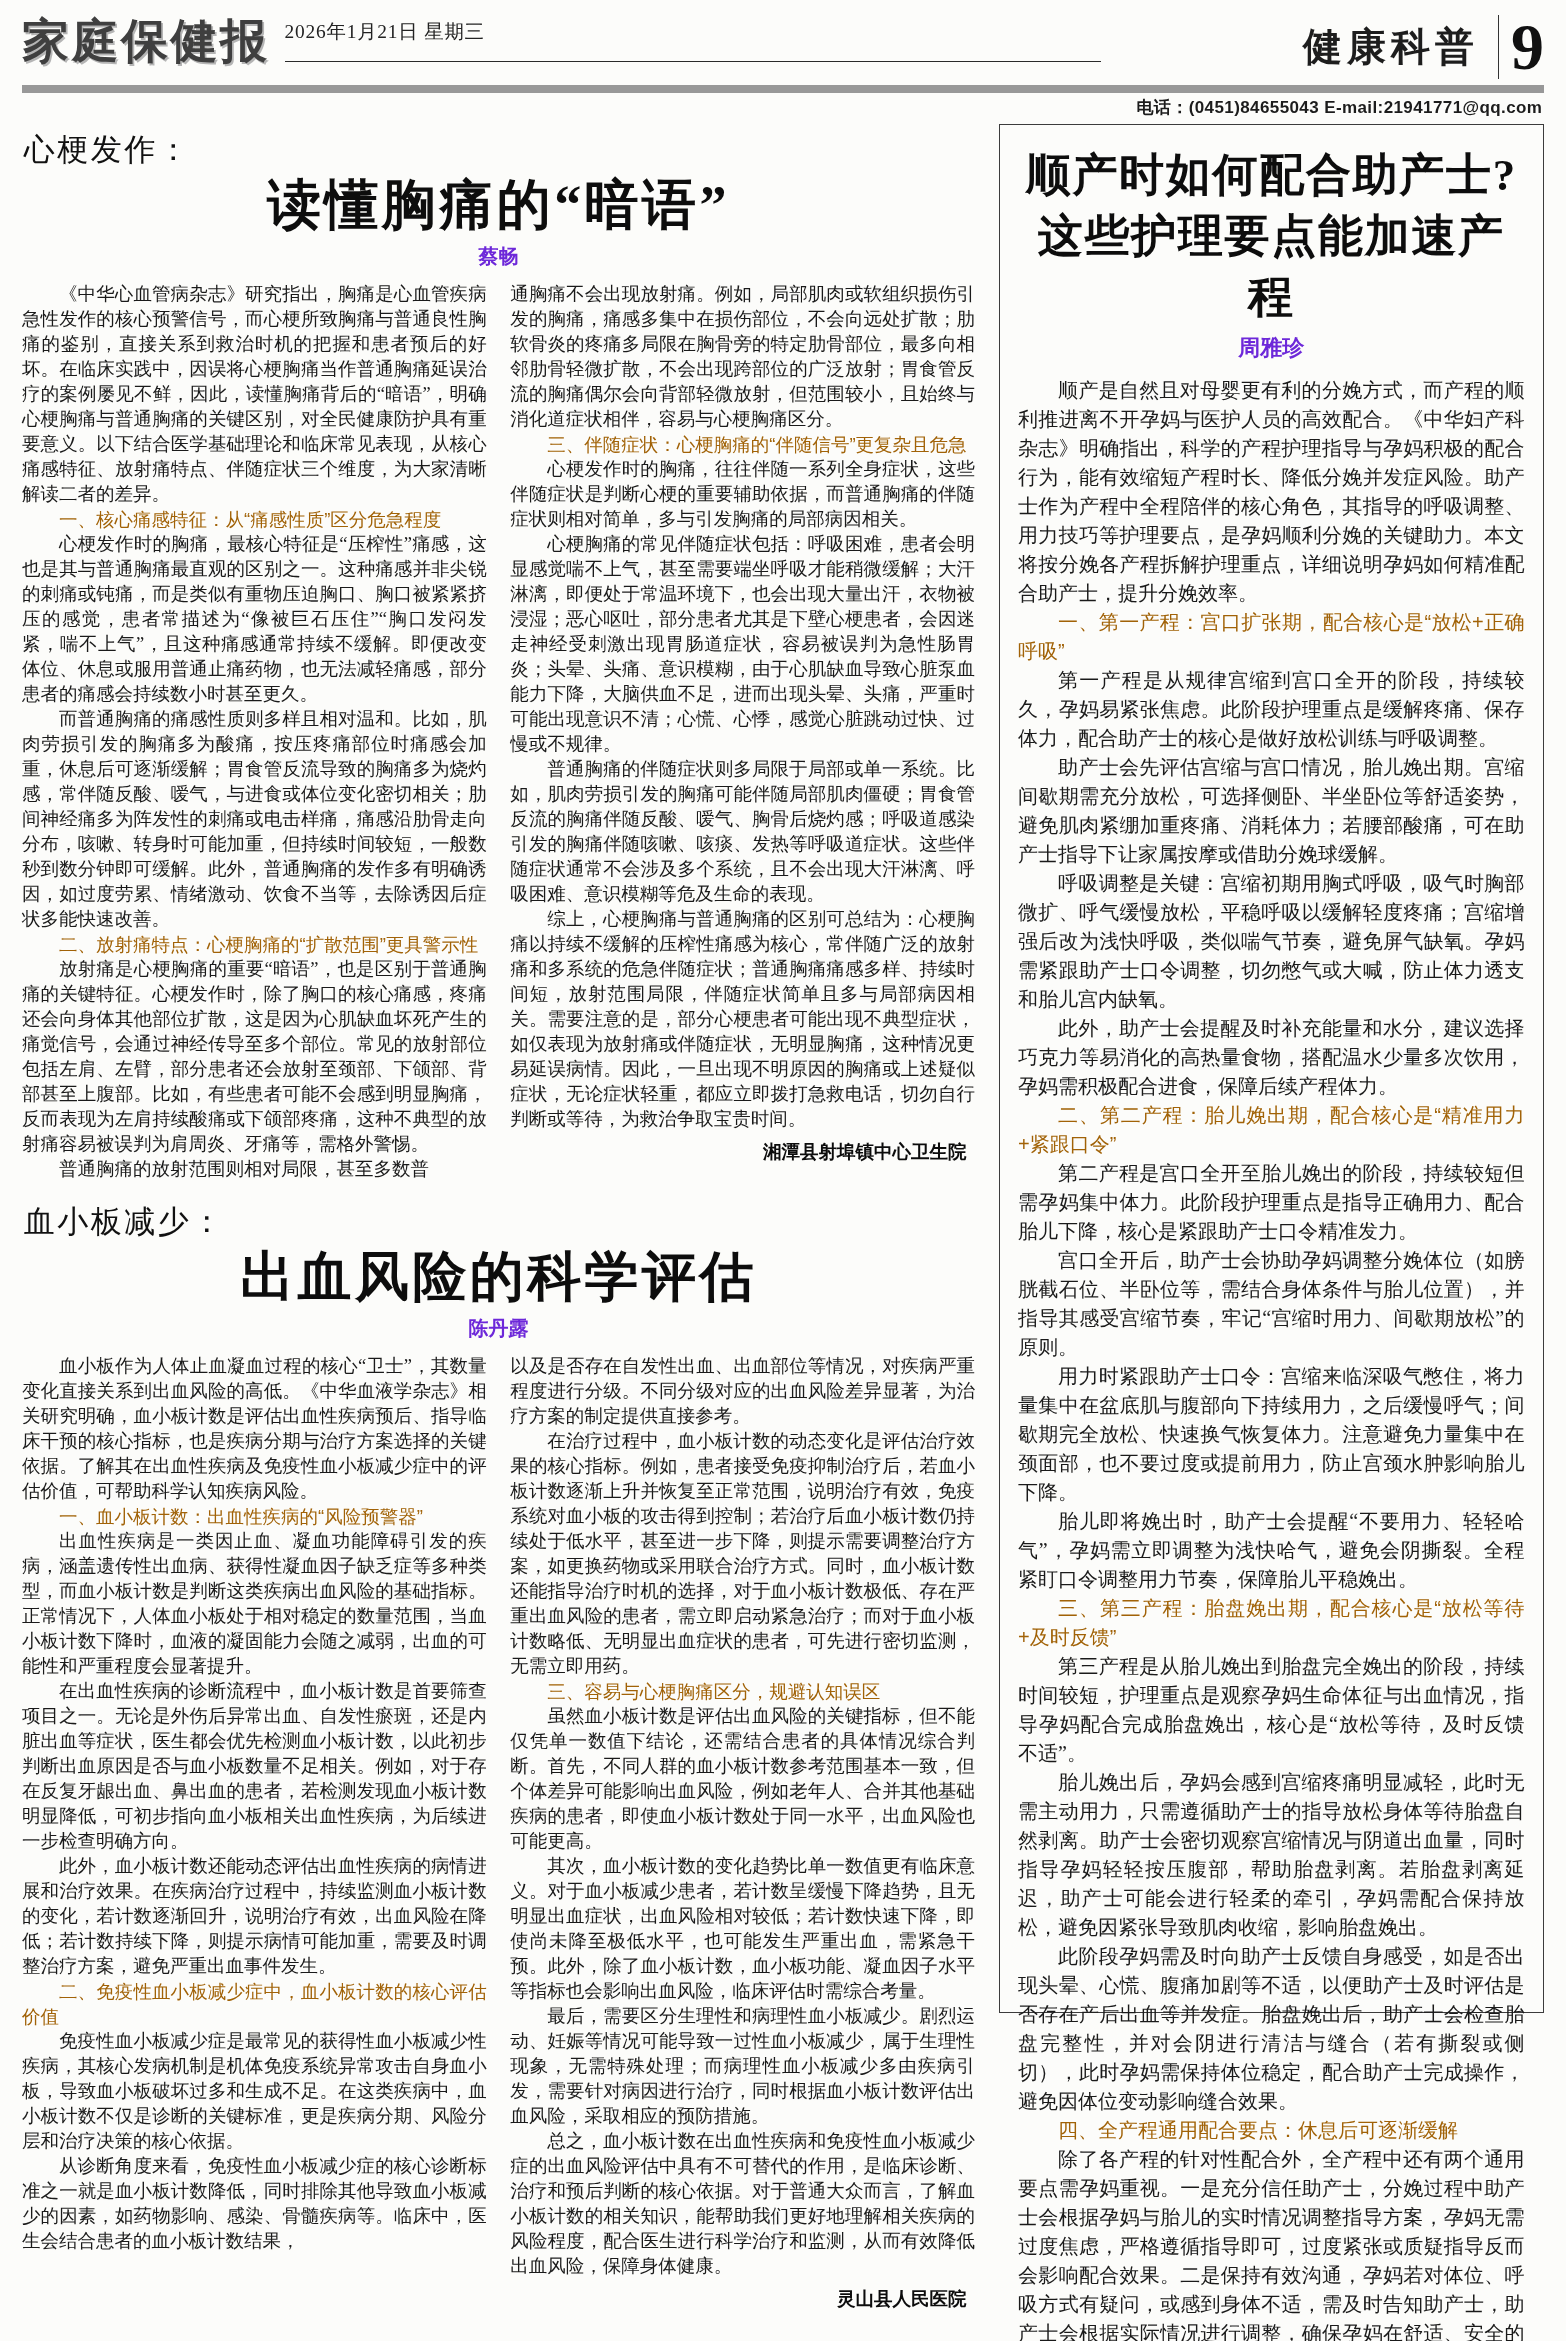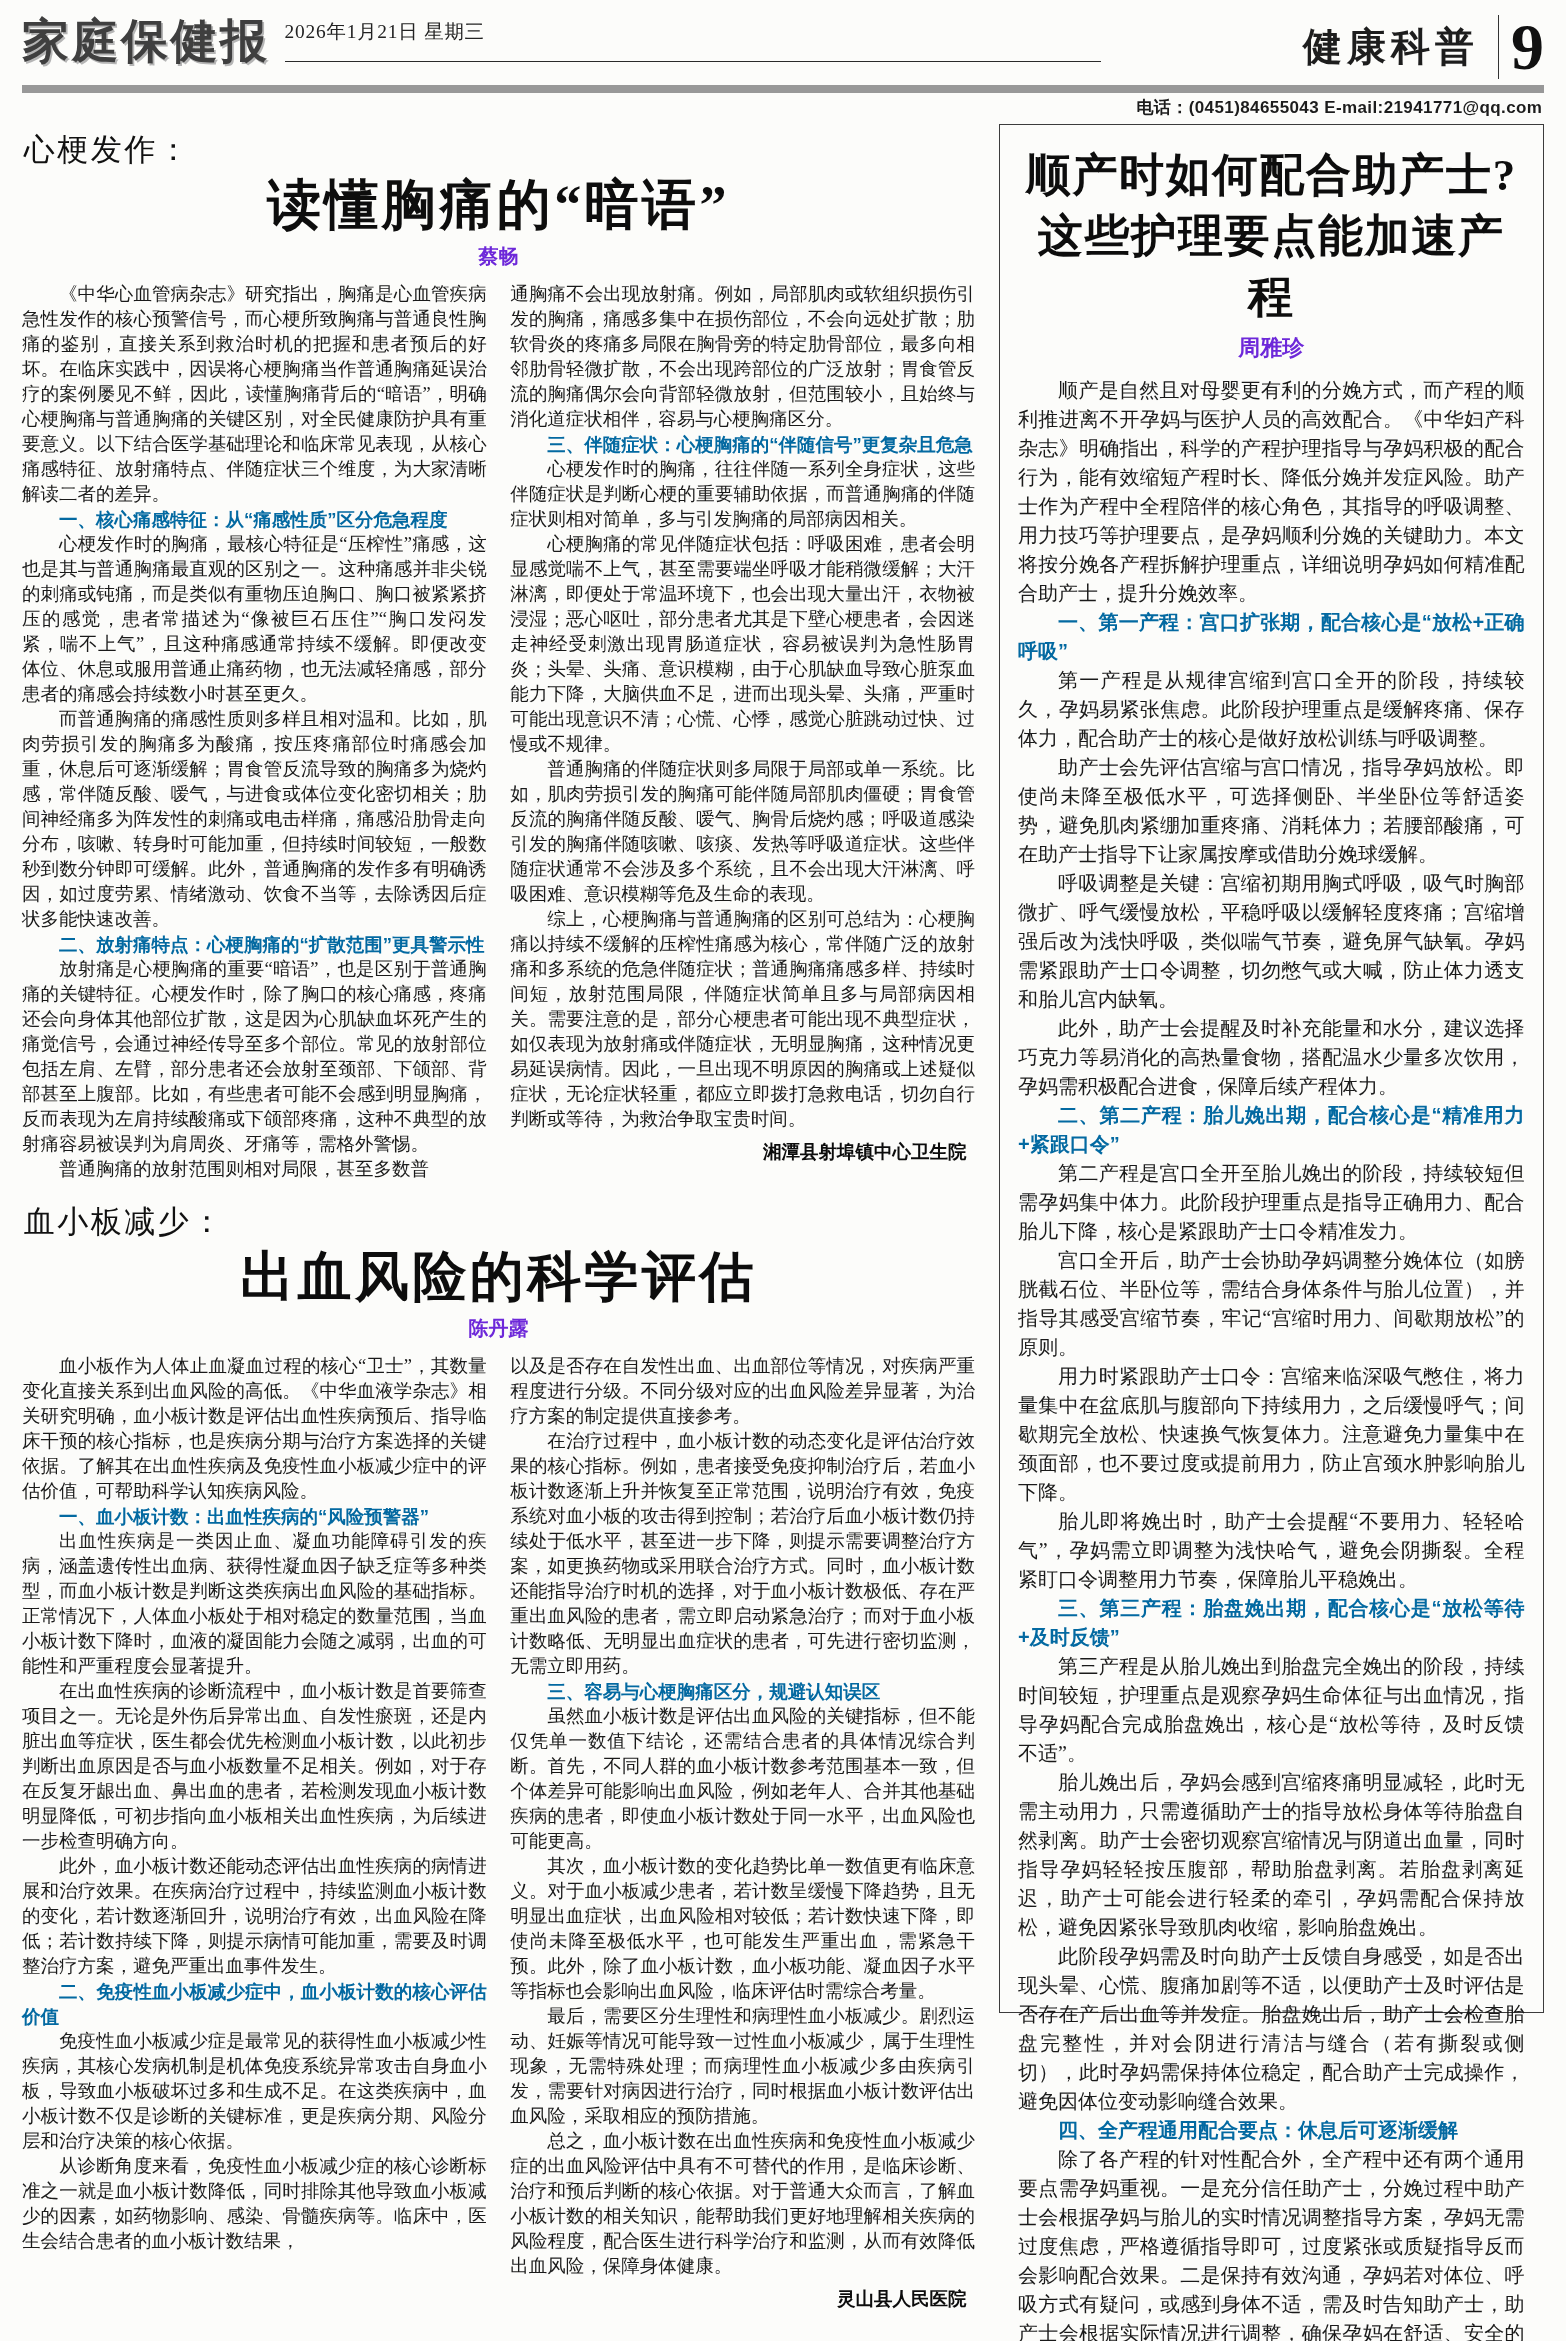--- a/index.html
+++ b/index.html
@@ -43,21 +43,21 @@
   }
   .author{text-align:center;font-size:20px;font-weight:600;margin-bottom:11.8px;color:#6d28d9;}
   
   .cols{display:flex;gap:23.6px;}
   .col{width:465px;box-sizing:border-box;}
   .left-region .col{font-size:18.5px;line-height:25px;}
   .para{margin:0;text-indent:2em;text-align:justify;color:#1a1a1a;}
   .para.cont{text-indent:0;}
   .subhead{
     font-family:"Liberation Sans","DejaVu Sans",sans-serif;
-    font-weight:bold;text-indent:2em;text-align:justify;color:#0369a1;
+    font-weight:normal;text-indent:2em;text-align:justify;color:#a16207;
   }
   .byline{
     text-align:right;font-weight:bold;color:#0c0c0c;
     font-family:"Liberation Sans","DejaVu Sans",sans-serif;
     padding-right:8.4px;margin-top:6.7px;
   }
   .left-region .byline{font-size:18.5px;}
   
   .headline2{
     text-align:center;font-size:45px;font-weight:bold;letter-spacing:1.7px;
@@ -151,21 +151,21 @@
     </div>
 
     <aside class="right-region">
       <h1 class="headline2">顺产时如何配合助产士?</h1>
       <h1 class="headline2">这些护理要点能加速产程</h1>
       <div class="author">周雅珍</div>
       <div class="flow">
           <p class="para">顺产是自然且对母婴更有利的分娩方式，而产程的顺利推进离不开孕妈与医护人员的高效配合。《中华妇产科杂志》明确指出，科学的产程护理指导与孕妈积极的配合行为，能有效缩短产程时长、降低分娩并发症风险。助产士作为产程中全程陪伴的核心角色，其指导的呼吸调整、用力技巧等护理要点，是孕妈顺利分娩的关键助力。本文将按分娩各产程拆解护理重点，详细说明孕妈如何精准配合助产士，提升分娩效率。</p>
           <div class="subhead">一、第一产程：宫口扩张期，配合核心是“放松+正确呼吸”</div>
           <p class="para">第一产程是从规律宫缩到宫口全开的阶段，持续较久，孕妈易紧张焦虑。此阶段护理重点是缓解疼痛、保存体力，配合助产士的核心是做好放松训练与呼吸调整。</p>
-          <p class="para">助产士会先评估宫缩与宫口情况，指导孕妈放松。即使尚未降至极低水平，可选择侧卧、半坐卧位等舒适姿势，避免肌肉紧绷加重疼痛、消耗体力；若腰部酸痛，可在助产士指导下让家属按摩或借助分娩球缓解。</p>
+          <p class="para">助产士会先评估宫缩与宫口情况，胎儿娩出期。宫缩间歇期需充分放松，可选择侧卧、半坐卧位等舒适姿势，避免肌肉紧绷加重疼痛、消耗体力；若腰部酸痛，可在助产士指导下让家属按摩或借助分娩球缓解。</p>
           <p class="para">呼吸调整是关键：宫缩初期用胸式呼吸，吸气时胸部微扩、呼气缓慢放松，平稳呼吸以缓解轻度疼痛；宫缩增强后改为浅快呼吸，类似喘气节奏，避免屏气缺氧。孕妈需紧跟助产士口令调整，切勿憋气或大喊，防止体力透支和胎儿宫内缺氧。</p>
           <p class="para">此外，助产士会提醒及时补充能量和水分，建议选择巧克力等易消化的高热量食物，搭配温水少量多次饮用，孕妈需积极配合进食，保障后续产程体力。</p>
           <div class="subhead">二、第二产程：胎儿娩出期，配合核心是“精准用力+紧跟口令”</div>
           <p class="para">第二产程是宫口全开至胎儿娩出的阶段，持续较短但需孕妈集中体力。此阶段护理重点是指导正确用力、配合胎儿下降，核心是紧跟助产士口令精准发力。</p>
           <p class="para">宫口全开后，助产士会协助孕妈调整分娩体位（如膀胱截石位、半卧位等，需结合身体条件与胎儿位置），并指导其感受宫缩节奏，牢记“宫缩时用力、间歇期放松”的原则。</p>
           <p class="para">用力时紧跟助产士口令：宫缩来临深吸气憋住，将力量集中在盆底肌与腹部向下持续用力，之后缓慢呼气；间歇期完全放松、快速换气恢复体力。注意避免力量集中在颈面部，也不要过度或提前用力，防止宫颈水肿影响胎儿下降。</p>
           <p class="para">胎儿即将娩出时，助产士会提醒“不要用力、轻轻哈气”，孕妈需立即调整为浅快哈气，避免会阴撕裂。全程紧盯口令调整用力节奏，保障胎儿平稳娩出。</p>
           <div class="subhead">三、第三产程：胎盘娩出期，配合核心是“放松等待+及时反馈”</div>
           <p class="para">第三产程是从胎儿娩出到胎盘完全娩出的阶段，持续时间较短，护理重点是观察孕妈生命体征与出血情况，指导孕妈配合完成胎盘娩出，核心是“放松等待，及时反馈不适”。</p>
           <p class="para">胎儿娩出后，孕妈会感到宫缩疼痛明显减轻，此时无需主动用力，只需遵循助产士的指导放松身体等待胎盘自然剥离。助产士会密切观察宫缩情况与阴道出血量，同时指导孕妈轻轻按压腹部，帮助胎盘剥离。若胎盘剥离延迟，助产士可能会进行轻柔的牵引，孕妈需配合保持放松，避免因紧张导致肌肉收缩，影响胎盘娩出。</p>

